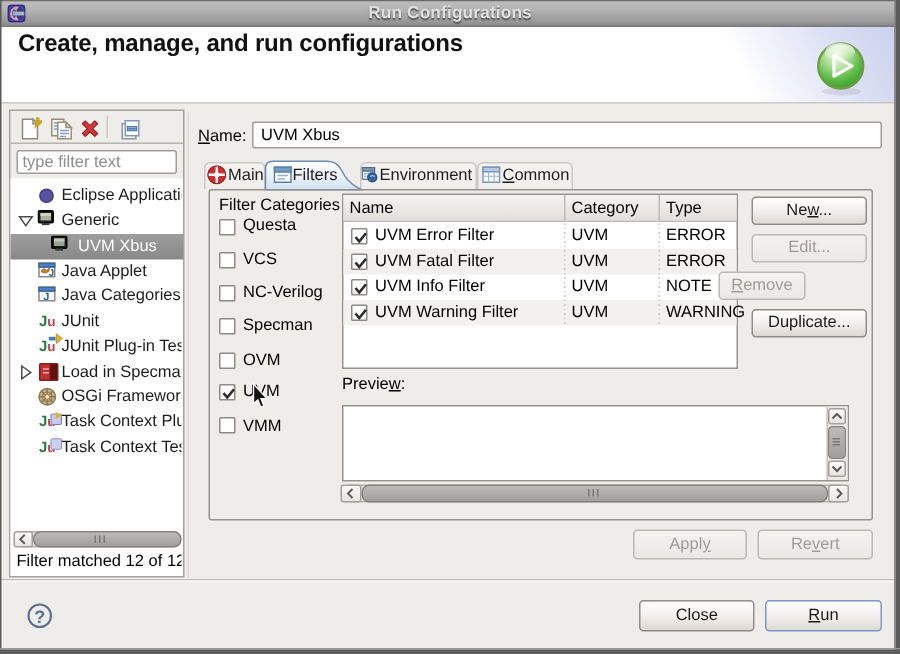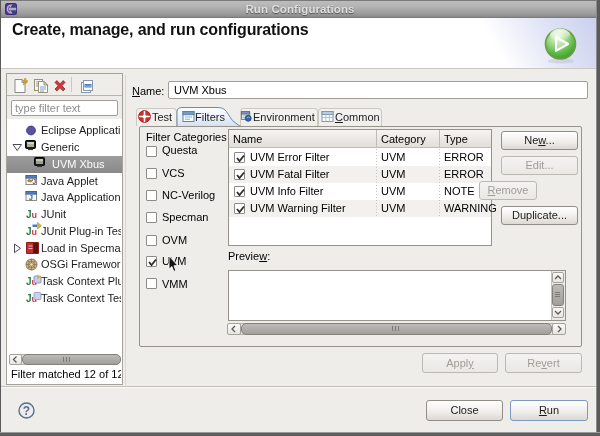--- a/index.html
+++ b/index.html
@@ -146,21 +146,21 @@
     <path d="M2.5,6.5 l2,-1.5 l1.5,1.5 l2,-2 l-0.5,2.5 l-2,1 l-2.5,-0.5 Z" fill="#c87f2e" stroke="#8f5a1a" stroke-width="0.5"></path>
     <text x="7.5" y="10" font-size="6.5" font-weight="bold" fill="#2d5e9e" font-family="Liberation Sans">J</text>
   </svg>
   <div class="treetxt" style="left:41px;top:175px;">Java Applet</div>
 
   <svg class="abs" style="left:25px;top:190px" width="15" height="15">
     <rect x="1" y="1.5" width="10.5" height="9" fill="#f4f7fb" stroke="#8a8a84"></rect>
     <rect x="1" y="1.5" width="10.5" height="2.6" fill="#4e7fc0" stroke="#3c66a0"></rect>
     <text x="4" y="10" font-size="7" font-weight="bold" fill="#2d5e9e" font-family="Liberation Sans">J</text>
   </svg>
-  <div class="treetxt" style="left:41px;top:191px;width:80px;overflow:hidden;">Java Application</div>
+  <div class="treetxt" style="left:41px;top:191px;width:80px;overflow:hidden;">Java Categories</div>
 
   <div class="treetxt" style="left:26px;top:208px;font-weight:bold;font-size:10px;"><span style="color:#23803f;">J</span><span style="color:#c4414d;font-size:9px;">u</span></div>
   <div class="treetxt" style="left:41px;top:208px;">JUnit</div>
 
   <div class="treetxt" style="left:26px;top:225px;font-weight:bold;font-size:10px;"><span style="color:#23803f;">J</span><span style="color:#c4414d;font-size:9px;">u</span></div>
   <svg class="abs" style="left:32px;top:222px" width="11" height="8">
       <rect x="0.5" y="2.5" width="4.5" height="2.5" fill="#4a7ebb"></rect>
       <path d="M5.5,0.5 L9.5,3.7 L5.5,7 Z" fill="#e0b52e" stroke="#a8831a" stroke-width="0.5"></path>
     </svg>
   <div class="treetxt" style="left:41px;top:225px;width:80px;overflow:hidden;">JUnit Plug-in Test</div>
@@ -213,21 +213,21 @@
   <div class="lbl" style="left:132px;top:85px;"><span style="text-decoration:underline;">N</span>ame:</div>
   <div class="tinput" style="left:168px;top:81px;width:420px;height:18px;line-height:16px;padding-left:5px;">UVM Xbus</div>
 
   <div class="tab" style="left:136px;width:41px;"></div>
   <svg class="abs" style="left:138px;top:110px" width="13" height="13">
     <circle cx="6.5" cy="6.5" r="6" fill="#cd2f2f"></circle>
     <path d="M6.5,0.5 L6.5,12.5 M0.5,6.5 L12.5,6.5" stroke="#fff" stroke-width="1.6"></path>
     <rect x="4.7" y="4.7" width="3.6" height="3.6" fill="#fff" transform="rotate(45 6.5 6.5)"></rect>
     <circle cx="6.5" cy="6.5" r="5.9" fill="none" stroke="#a32323" stroke-width="0.9"></circle>
   </svg>
-  <div class="tablbl" style="left:152px;">Test</div>
+  <div class="tablbl" style="left:152px;">Main</div>
 
   <div class="tab" style="left:240px;width:78px;"></div>
   <svg class="abs" style="left:241px;top:111px" width="11" height="11">
     <rect x="0.5" y="0.7" width="8.2" height="7.8" fill="#e8ecf2" stroke="#5a6a80" stroke-width="0.8"></rect>
     <rect x="0.5" y="0.7" width="8.2" height="2.4" fill="#7a96bd" stroke="#5a6a80" stroke-width="0.8"></rect>
     <path d="M1.6,4.9 h5.8 M1.6,6.5 h4" stroke="#9ab0c8" stroke-width="0.8"></path>
     <circle cx="7.2" cy="7.3" r="3" fill="#3465a4" stroke="#1d4a85" stroke-width="0.8"></circle>
     <path d="M5.8,6.7 q1.5,-1.2 3,0" stroke="#9fc0e8" fill="none" stroke-width="0.8"></path>
   </svg>
   <div class="tablbl" style="left:253px;">Environment</div>

